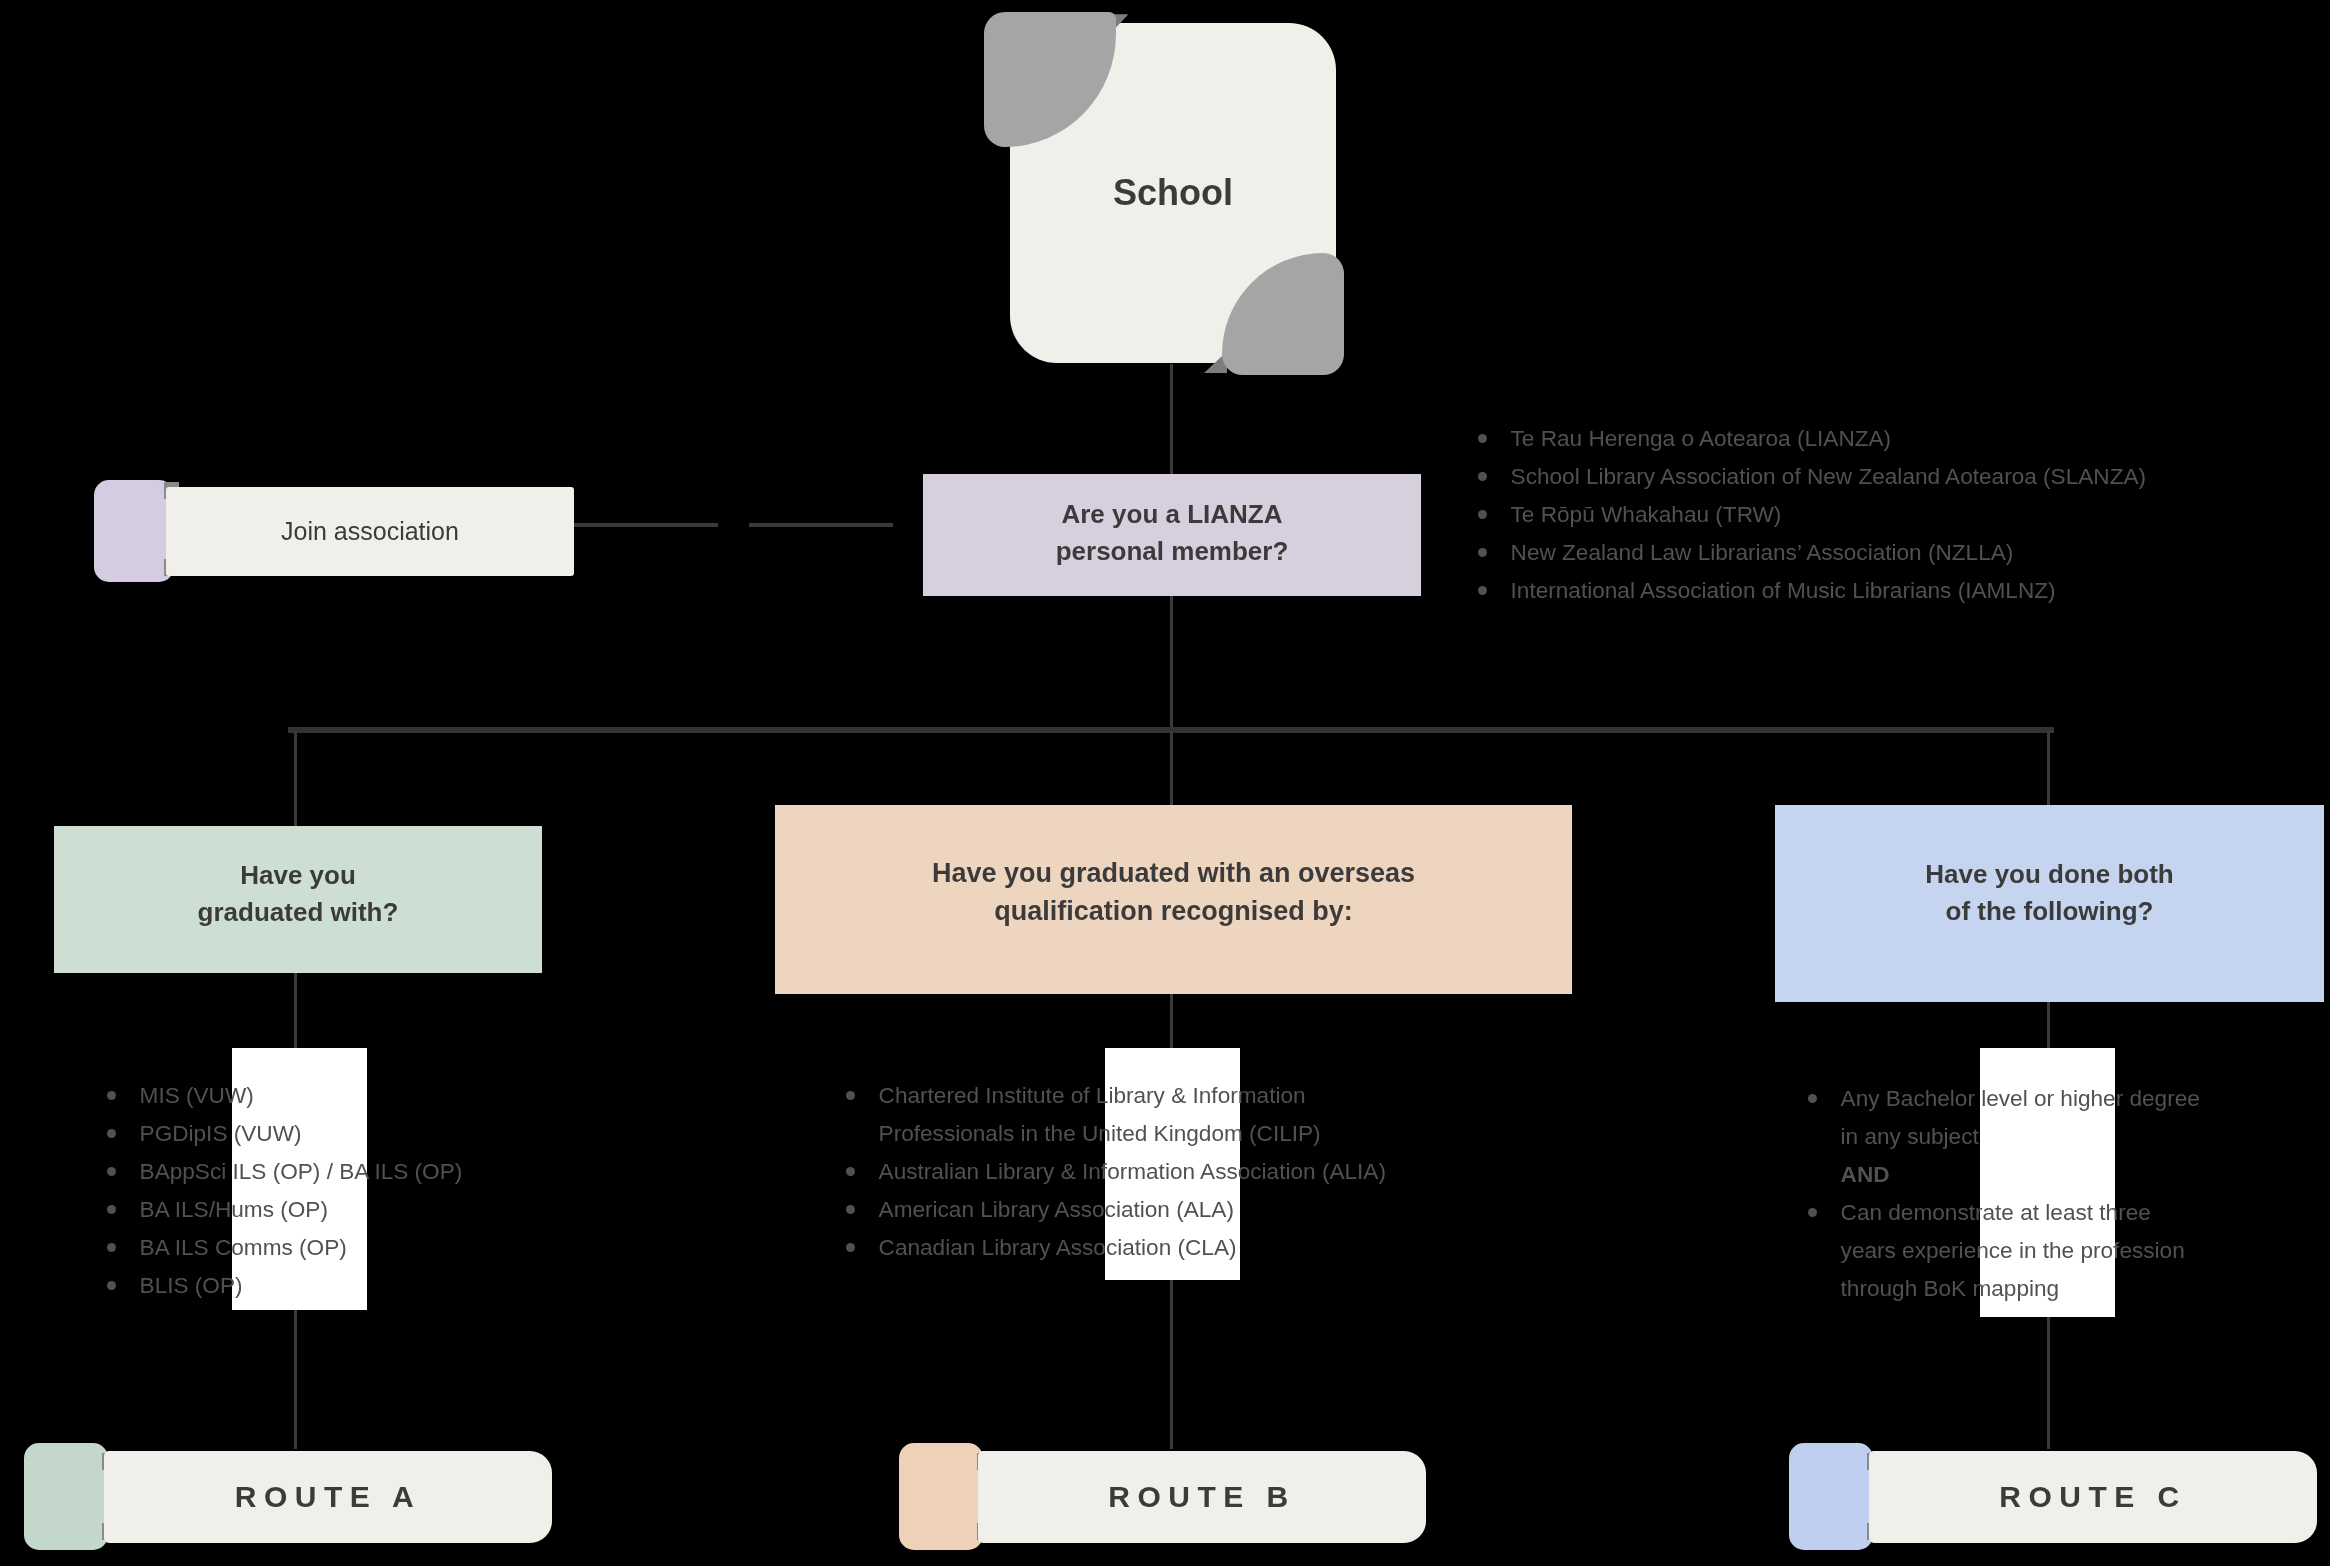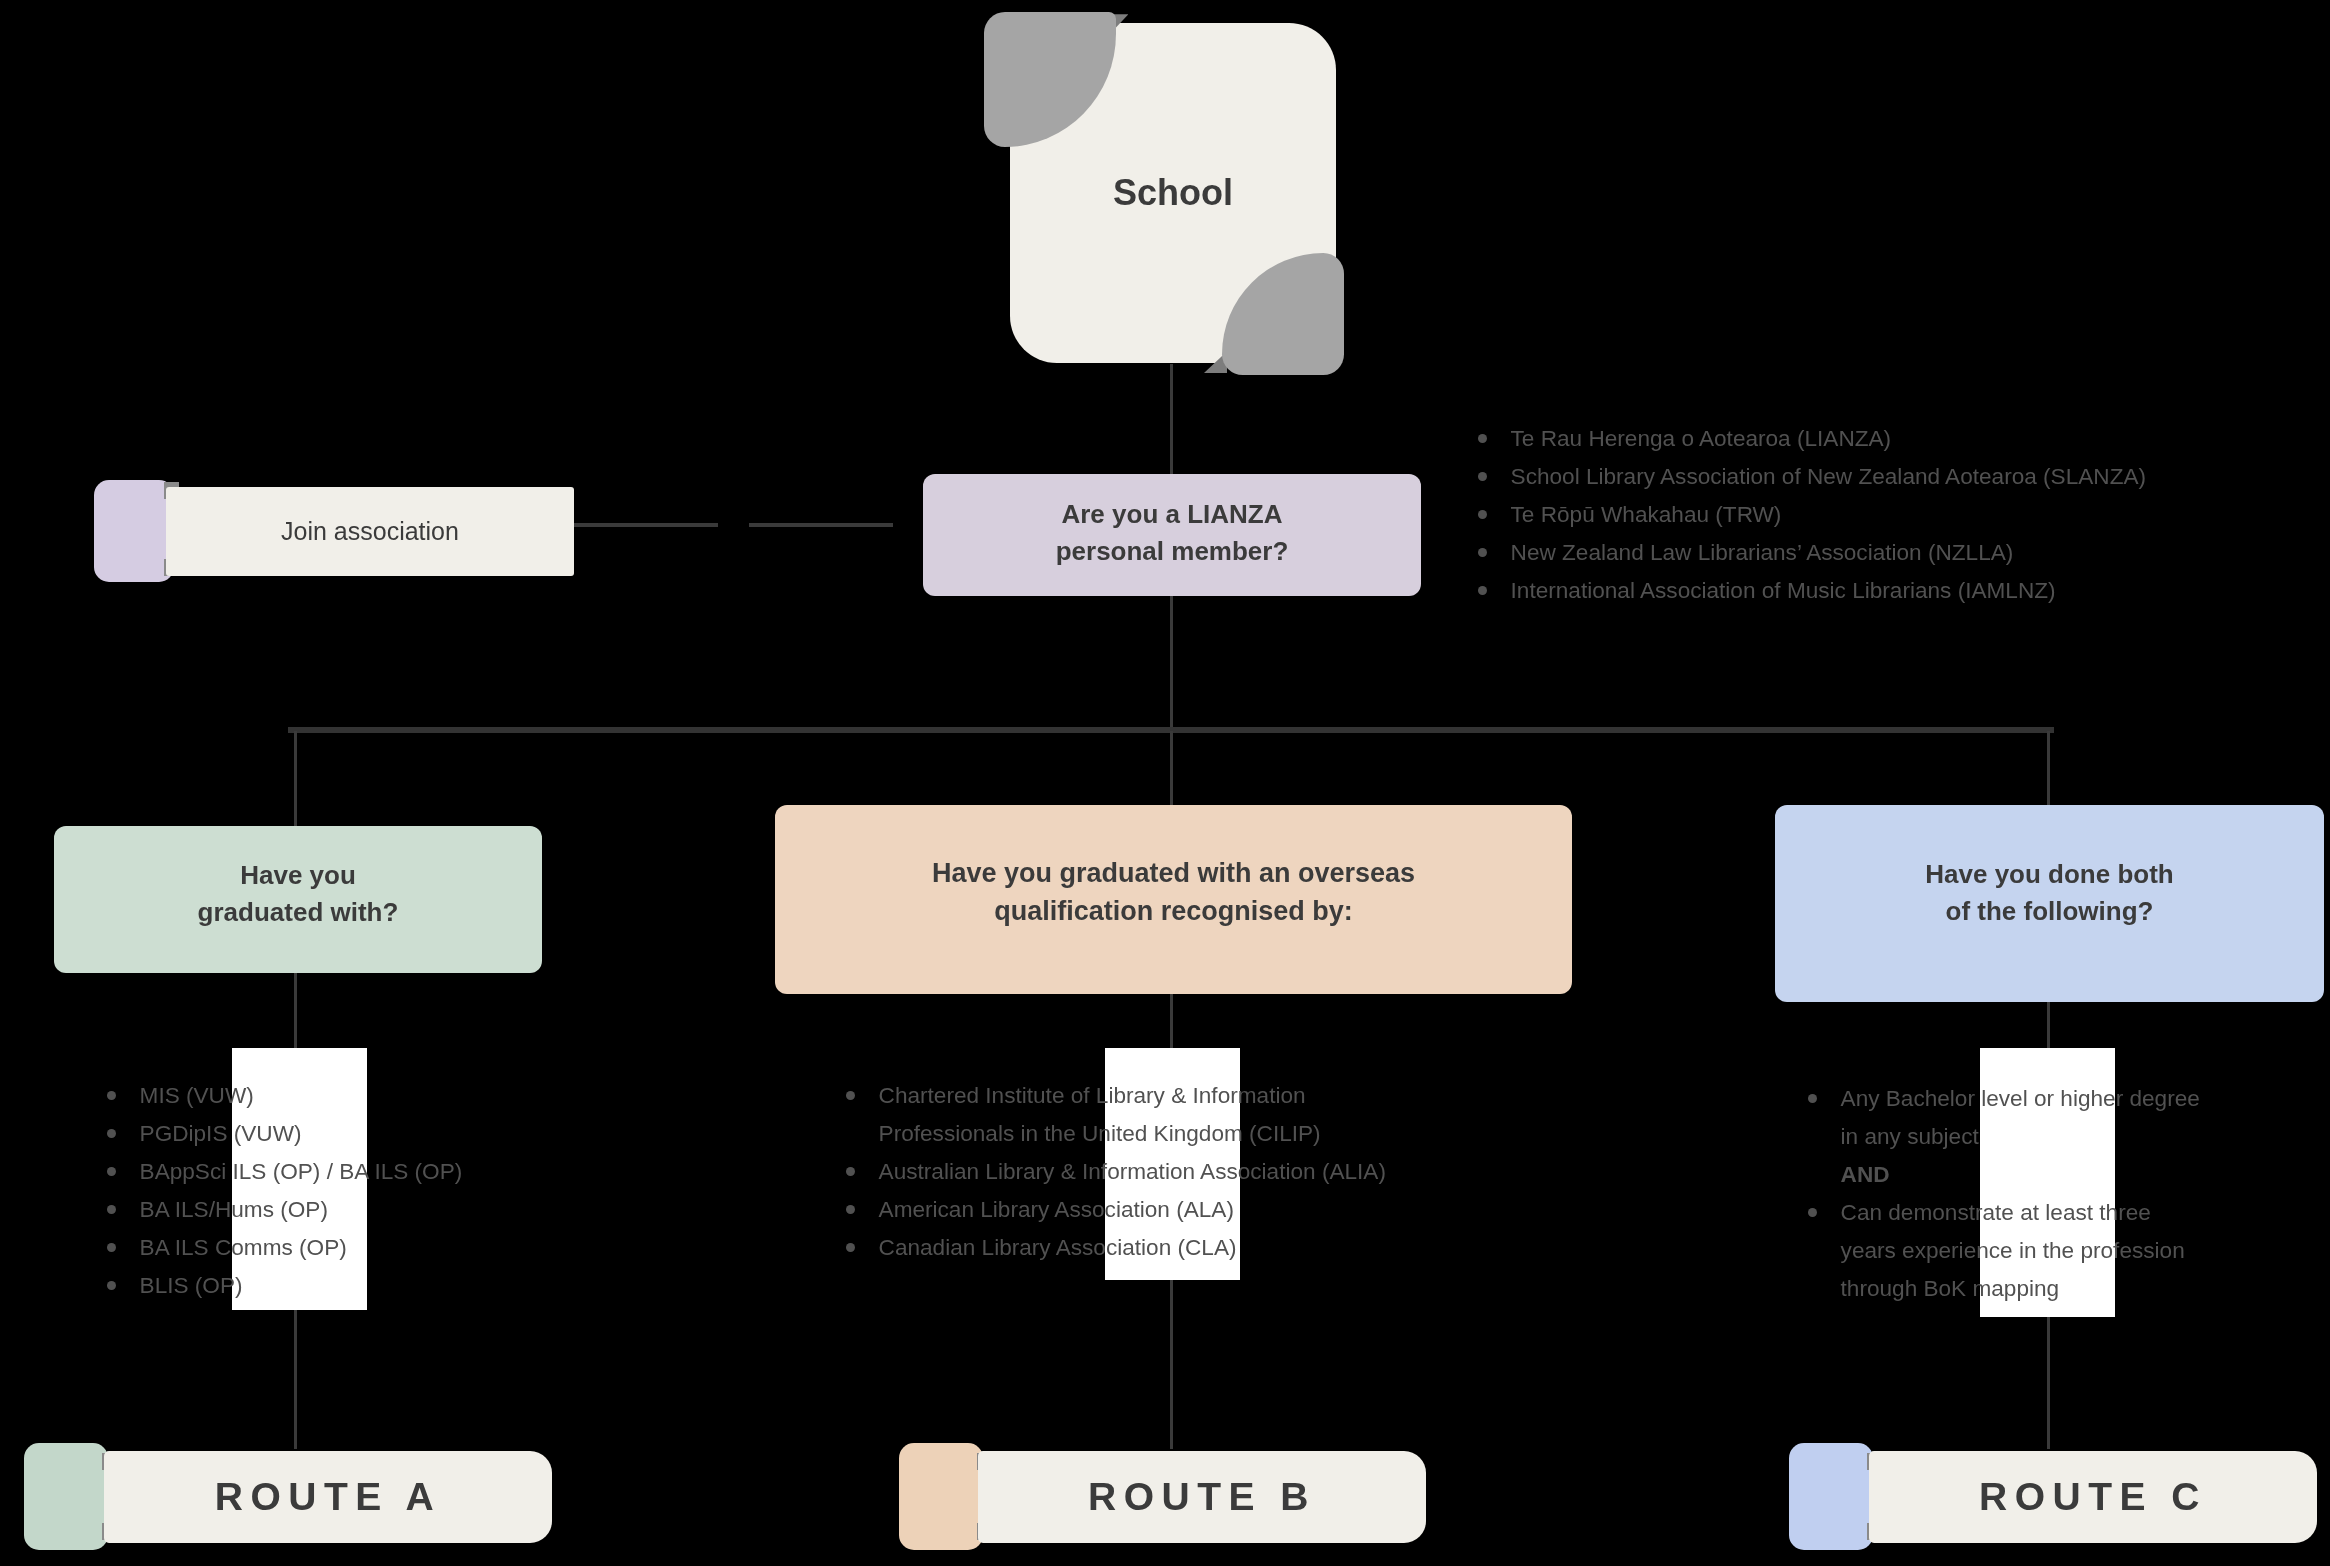--- a/index.html
+++ b/index.html
@@ -16,21 +16,21 @@
   .hline{position:absolute;height:5.9px;background:#333;z-index:1;}
   .dashline{
     position:absolute;height:4.2px;z-index:1;
     background:repeating-linear-gradient(90deg,#3a3a3a 0 144px,transparent 144px 175px);
   }
   
   .band{position:absolute;background:#fff;z-index:2;}
   
   .node{
     position:absolute;display:flex;align-items:center;justify-content:center;
-    text-align:center;font-weight:700;color:#3b3b3b;white-space:pre-line;z-index:4;border-radius:12px;
+    text-align:center;font-weight:700;color:#3b3b3b;white-space:pre-line;z-index:4;
   }
   .qbox{font-size:26px;line-height:1.40;}
   
   #start-node{
     left:1010px;top:23.4px;width:326px;height:340px;background:#F1EFE9;
     border-radius:47px;font-size:36px;z-index:5;
   }
   .petal{position:absolute;background:#A5A5A5;z-index:7;}
   #petal-tl{left:984px;top:11.7px;width:132px;height:135px;border-radius:25px 8.4px 100% 25px;}
   #petal-br{left:1222px;top:253px;width:122px;height:122px;border-radius:100% 25px 25px 25px;}
@@ -47,21 +47,21 @@
   .notch{position:absolute;width:15px;height:16.7px;background:#8a8a8a;z-index:4;}
   .cream{
     position:absolute;background:#F1EFE9;display:flex;align-items:center;justify-content:center;
     color:#3b3b3b;font-weight:700;z-index:5;text-align:center;
   }
   #join-tab{left:94px;top:480px;width:80px;height:102px;background:#D5CCE2;}
   #join-node{left:166px;top:487px;width:408px;height:89px;border-radius:3px;font-size:25px;font-weight:400;}
   #route-a-tab{left:24px;top:1443px;width:84px;height:107px;background:#C3D7CA;}
   #route-b-tab{left:899px;top:1443px;width:84px;height:107px;background:#EDD2B8;}
   #route-c-tab{left:1789px;top:1443px;width:84px;height:107px;background:#C0CFF0;}
-  .route-box{width:448px;height:92px;border-radius:5px 22px 22px 5px;font-size:39px;letter-spacing:7.5px;top:1451px;}
+  .route-box{width:448px;height:92px;border-radius:5px 22px 22px 5px;font-size:30px;letter-spacing:7.5px;top:1451px;}
   #route-a-node{left:104px;}
   #route-b-node{left:978px;}
   #route-c-node{left:1869px;}
   
   .list{position:absolute;z-index:3;color:#515151;font-size:22.6px;line-height:38px;font-weight:400;}
   .li{display:flex;align-items:flex-start;}
   .dot{flex:none;width:9.2px;height:9.2px;border-radius:50%;background:#515151;margin:14.2px 23.4px 0 0;}
   .dot.hidden{background:transparent;}
   .txt{white-space:pre-line;}
   .bold{font-weight:700;}

